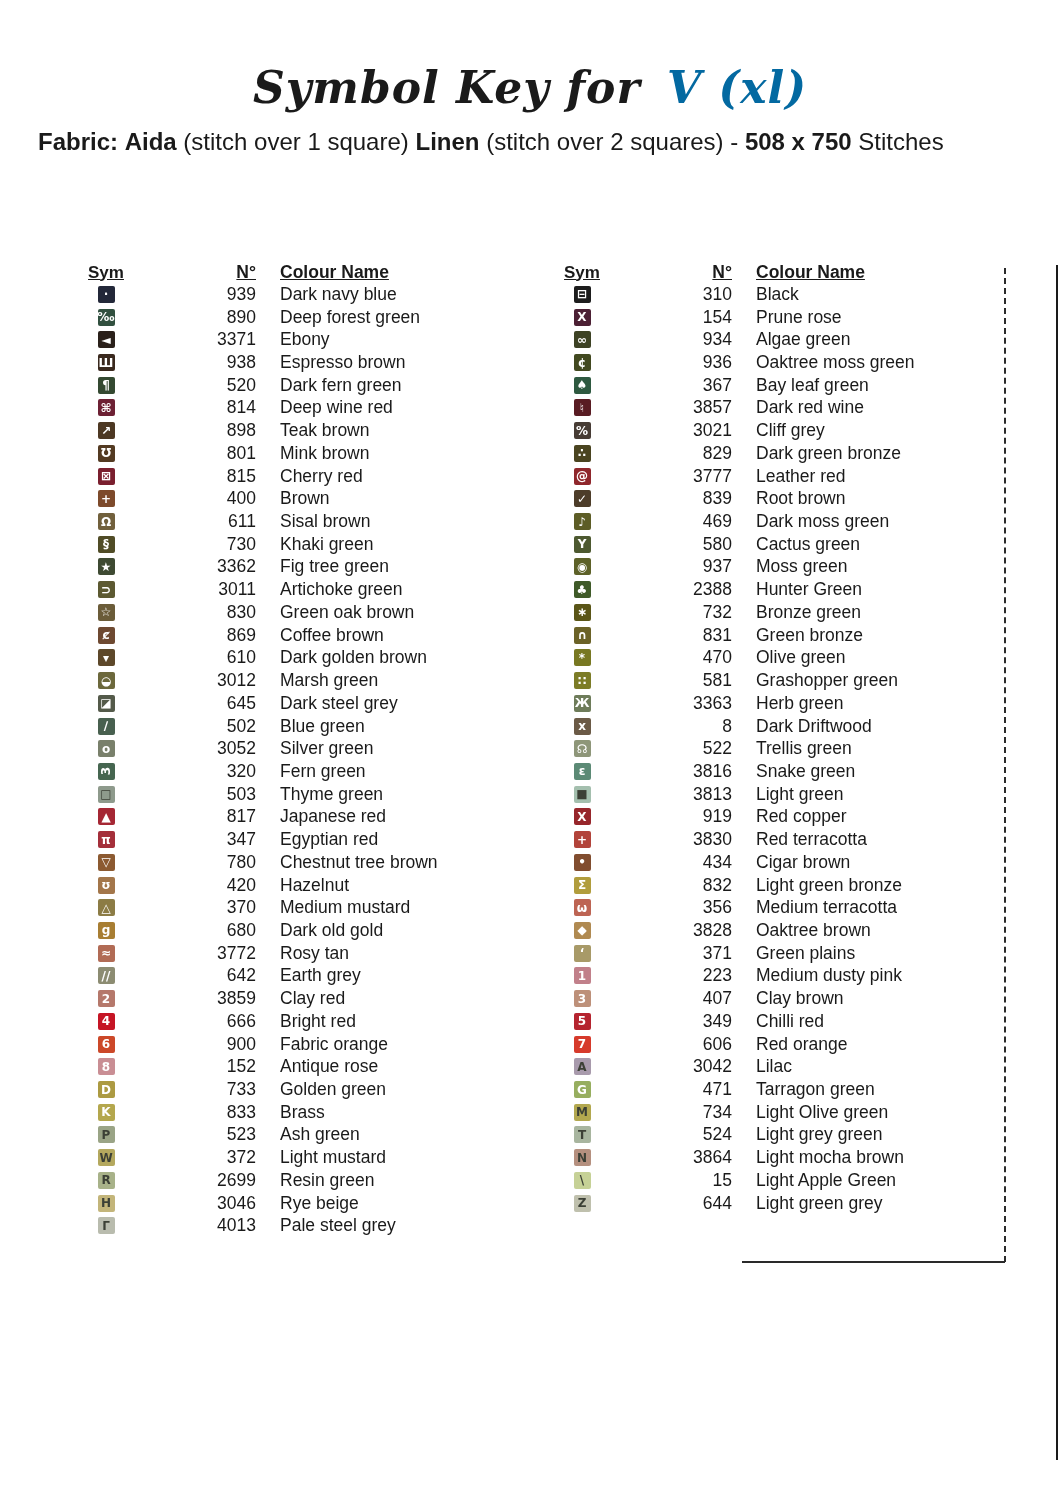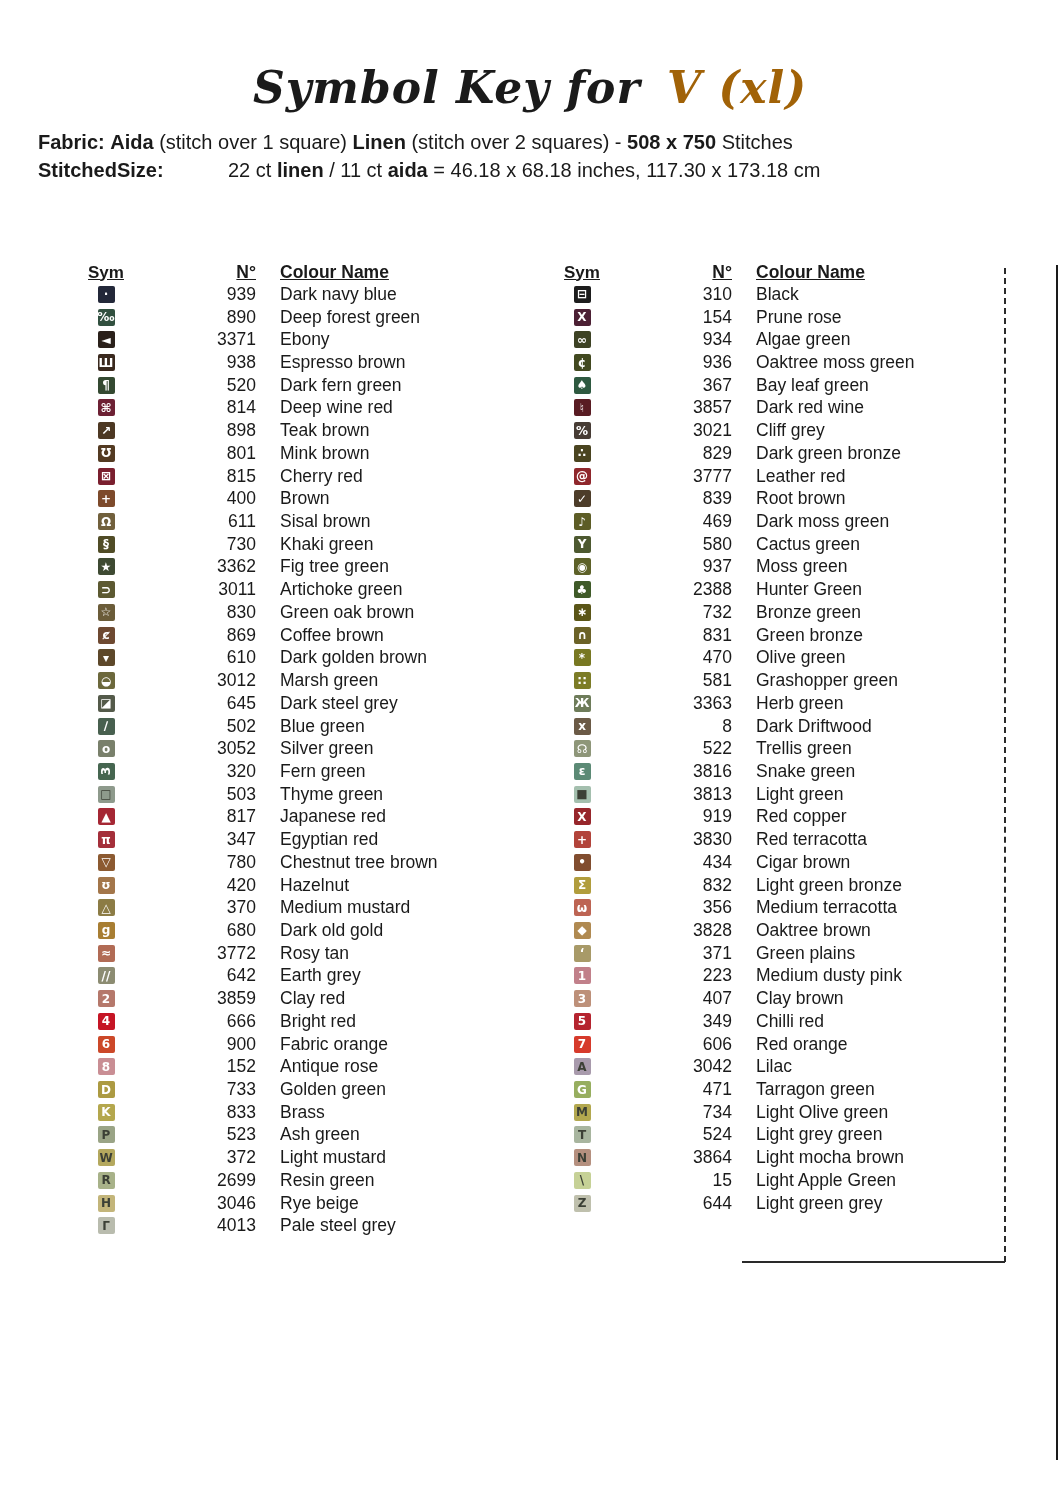--- a/index.html
+++ b/index.html
@@ -2,21 +2,21 @@
 <html><head>
 <meta charset="utf-8">
 <style>
   html,body{margin:0;padding:0;background:#fff;}
   body{width:1060px;height:1500px;position:relative;overflow:hidden;
        font-family:"Liberation Sans",sans-serif;color:#1a1a1a;}
   .title{position:absolute;top:62px;left:0;width:100%;text-align:center;
          font-family:"DejaVu Serif",serif;font-style:italic;font-weight:bold;
          font-size:44px;letter-spacing:1px;white-space:nowrap;}
   .title .accent{margin-left:10px;}
-  .info{position:absolute;top:128px;left:38px;font-size:20px;line-height:28px;white-space:nowrap;}
+  .info{position:absolute;top:128px;left:38px;font-size:24px;line-height:28px;white-space:nowrap;}
   .info b{font-weight:bold;}
   .size-label{display:inline-block;width:190px;font-weight:bold;}
   .sz2{margin-left:217px;} .sz3{margin-left:282px;} .sz4{margin-left:280px;}
   .table-area{position:absolute;top:262px;left:84px;display:flex;}
   .kcol{width:450px;} .kcol.right{width:452px;margin-left:26px;}
   .trow{display:grid;grid-template-columns:44px 128px 24px auto;align-items:center;height:22.72px;}
   .thead{height:21px;font-weight:bold;font-size:17px;}
   .thead .hsym{text-align:center;text-decoration:underline;}
   .thead .hnum{text-decoration:underline;}
   .thead .hname{text-decoration:underline;}
@@ -30,28 +30,25 @@
   .cname{font-size:17.5px;white-space:nowrap;}
   .vline{position:absolute;left:1004px;top:268px;height:994px;border-left:2px dashed #2a2a2a;}
   .hline{position:absolute;left:742px;top:1261px;width:263px;border-top:2px solid #2a2a2a;}
   .edge{position:absolute;left:1056px;top:265px;width:2px;height:1195px;background:#1a1a1a;}
 </style>
 </head>
 <body>
 
 <div class="title">
   <span>Symbol Key for</span>
-  <span class="accent" id="title-accent" style="color: #a16207;">V (xl)</span>
+  <span class="accent" id="title-accent" style="color: #0369a1;">V (xl)</span>
 </div>
 
 <div class="info">
   <div id="fabric-line"><b>Fabric:</b><span>  </span><b>Aida</b><span>  (stitch over 1 square)   </span><b>Linen</b><span>  (stitch over 2 squares) -  </span><b>508 x 750</b><span> Stitches</span></div>
-  <div>
-    <span class="size-label">StitchedSize:</span><span id="sz0"><span>22 ct </span><b>linen</b><span> / 11 ct </span><b>aida</b><span> = 46.18 x 68.18 inches, 117.30 x 173.18 cm</span></span>
-  </div>
 </div>
 
 <div class="table-area">
   <div class="kcol" id="col-left">
     <div class="trow thead">
       <span class="hsym">Sym</span>
       <span class="num hnum">N°</span>
       <span></span>
       <span class="cname hname">Colour Name</span>
     </div>

